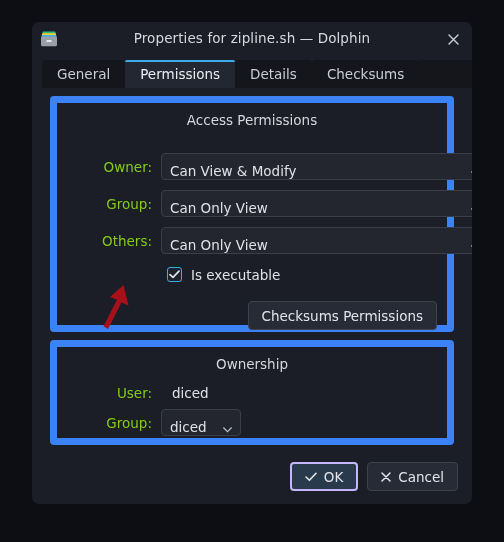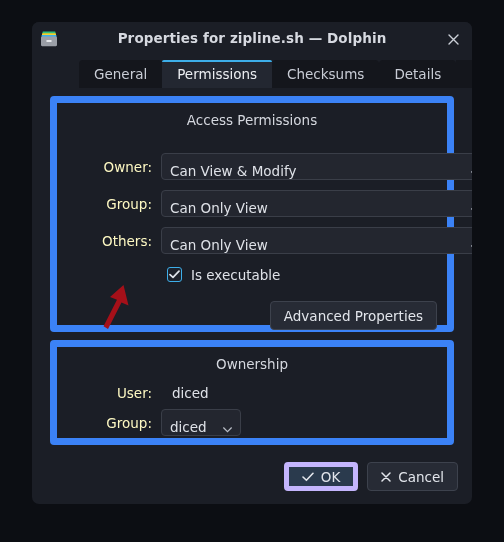--- a/index.html
+++ b/index.html
@@ -28,21 +28,20 @@
     height: 34px;
     background: #1b1e26;
   }
   .title-text {
     position: absolute;
     left: 0; right: 0; top: 8px;
     text-align: center;
     color: #d6d9e0;
     font-size: 13.5px;
     letter-spacing: .1px;
-    font-weight: bold;
   }
   .app-icon {
     position: absolute;
     left: 6px; top: 6px;
     width: 22px; height: 22px;
   }
   .close-btn {
     position: absolute;
     right: 6px; top: 4px;
     width: 26px; height: 26px;
@@ -53,21 +52,20 @@
   }
 
   
   .tabbar {
     position: relative;
     height: 28px;
     margin-top: 4px;
     padding-left: 10px;
     display: flex;
     align-items: flex-end;
-    margin-left: 37px;
   }
   .tab {
     position: relative;
     height: 28px;
     padding: 0 15px;
     display: flex; align-items: center;
     font-size: 13.5px;
     color: #c9cdd6;
     background: #14161c;
     border-top-left-radius: 4px;
@@ -123,21 +121,21 @@
   .row {
     position: absolute;
     display: flex;
     align-items: center;
   }
   .row-label {
     width: 74px;
     text-align: right;
     padding-right: 9px;
     font-size: 13.5px;
-    color: #fef9c3;
+    color: #84cc16;
     white-space: nowrap;
   }
 
   .combo {
     position: relative;
     height: 27px;
     background: #23262f;
     border: 1px solid #3a3e48;
     border-radius: 4px;
     display: flex;
@@ -187,21 +185,21 @@
     border: 1px solid #3d424d;
     border-radius: 4px;
     white-space: nowrap;
   }
   .btn-advanced {
     position: absolute;
     right: 10px; top: 198px;
   }
   .btn-ok {
     background: #2a3a4d;
-    border: 5px solid #c4b5fd;
+    border: 2px solid #c4b5fd;
   }
 
   .plain-value {
     font-size: 13.5px;
     color: #dfe2e8;
   }
 
   
   .buttonbar {
     position: absolute;
@@ -242,22 +240,22 @@
       <div class="close-btn">
         <svg width="11" height="11" viewBox="0 0 11 11">
           <path d="M1 1 L10 10 M10 1 L1 10" stroke="#ccd0d8" stroke-width="1.4" stroke-linecap="round"></path>
         </svg>
       </div>
     </div>
 
     <div class="tabbar">
       <div class="tab">General</div>
       <div class="tab active">Permissions</div>
+      <div class="tab">Details</div>
       <div class="tab">Checksums</div>
-      <div class="tab">Details</div>
       <div class="tabbar-fill"></div>
     </div>
 
     <div class="tabpage">
 
       <div class="groupbox gb-access">
         <div class="gb-title">Access Permissions</div>
 
         <div class="row" style="left:30px; top:50px;">
           <span class="row-label">Owner:</span>
@@ -297,21 +295,21 @@
 
         <div class="checkrow">
           <span class="checkbox">
             <svg width="11" height="9" viewBox="0 0 11 9">
               <path d="M1 4.6 L4 7.4 L10 1.2" stroke="#dfe4ea" stroke-width="1.7" fill="none" stroke-linecap="round" stroke-linejoin="round"></path>
             </svg>
           </span>
           <span class="check-label">Is executable</span>
         </div>
 
-        <div class="btn btn-advanced">Advanced Properties</div>
+        <div class="btn btn-advanced">Checksums Permissions</div>
       </div>
 
       <div class="groupbox gb-owner">
         <div class="gb-title">Ownership</div>
 
         <div class="row" style="left:30px; top:38px;gap:11px;">
           <span class="row-label">User:</span>
           <span class="plain-value">diced</span>
         </div>
 

